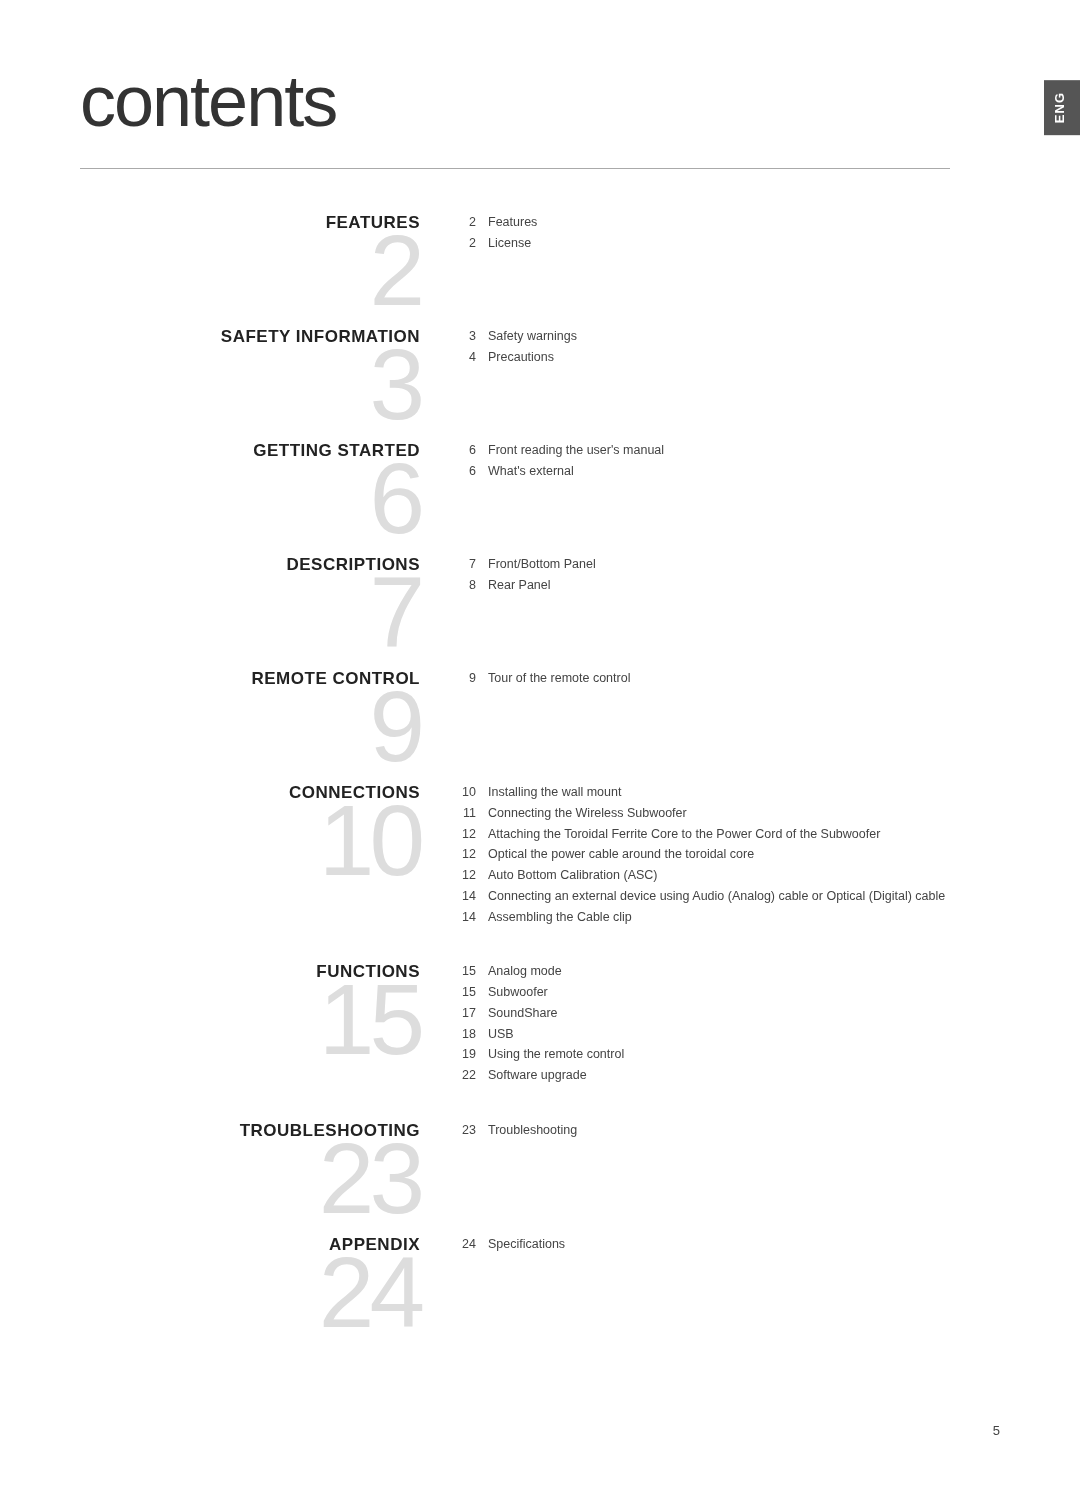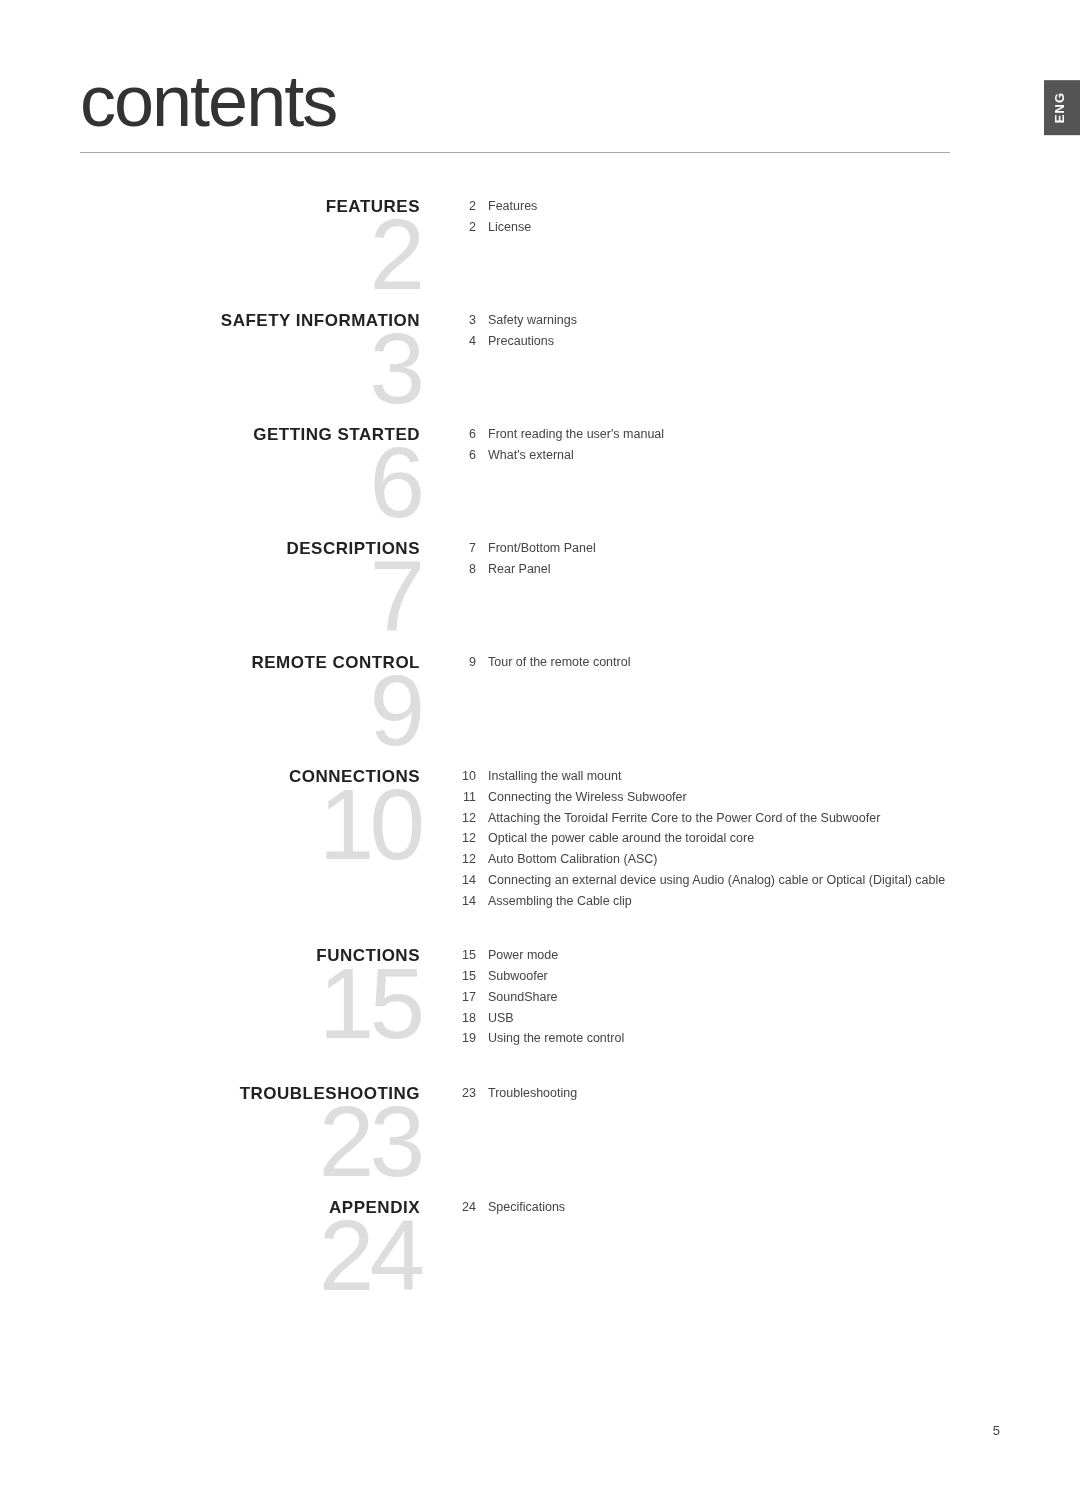--- a/index.html
+++ b/index.html
@@ -41,21 +41,21 @@
       letter-spacing: 1px;
     }
 
     
     .page-title {
       font-size: 72px;
       font-weight: 100;
       color: #333;
       letter-spacing: -2px;
       border-bottom: 1px solid #aaa;
-      padding-bottom: 10px;
+      padding-bottom: 26px;
       margin-bottom: 30px;
       margin-right: 50px;
     }
 
     
     .toc-content {
       display: flex;
       flex-direction: column;
       gap: 0;
       margin-right: 34px;
@@ -262,38 +262,42 @@
         </div>
       </div>
       <div class="toc-section">
         <div class="section-left">
           <span class="section-heading">FUNCTIONS</span>
           <span class="section-big-number">15</span>
         </div>
         <div class="section-right">
           <div class="toc-entry">
             <span class="entry-page">15</span>
-            <span class="entry-text">Power mode</span>
+            <span class="entry-text">Analog mode</span>
           </div>
           <div class="toc-entry">
             <span class="entry-page">15</span>
             <span class="entry-text">Subwoofer</span>
           </div>
           <div class="toc-entry">
             <span class="entry-page">17</span>
             <span class="entry-text">SoundShare</span>
           </div>
           <div class="toc-entry">
             <span class="entry-page">18</span>
             <span class="entry-text">USB</span>
           </div>
           <div class="toc-entry">
             <span class="entry-page">19</span>
             <span class="entry-text">Using the remote control</span>
           </div>
+          <div class="toc-entry">
+            <span class="entry-page">22</span>
+            <span class="entry-text">Software upgrade</span>
+          </div>
         </div>
       </div>
       <div class="toc-section">
         <div class="section-left">
           <span class="section-heading">TROUBLESHOOTING</span>
           <span class="section-big-number">23</span>
         </div>
         <div class="section-right">
           <div class="toc-entry">
             <span class="entry-page">23</span>

